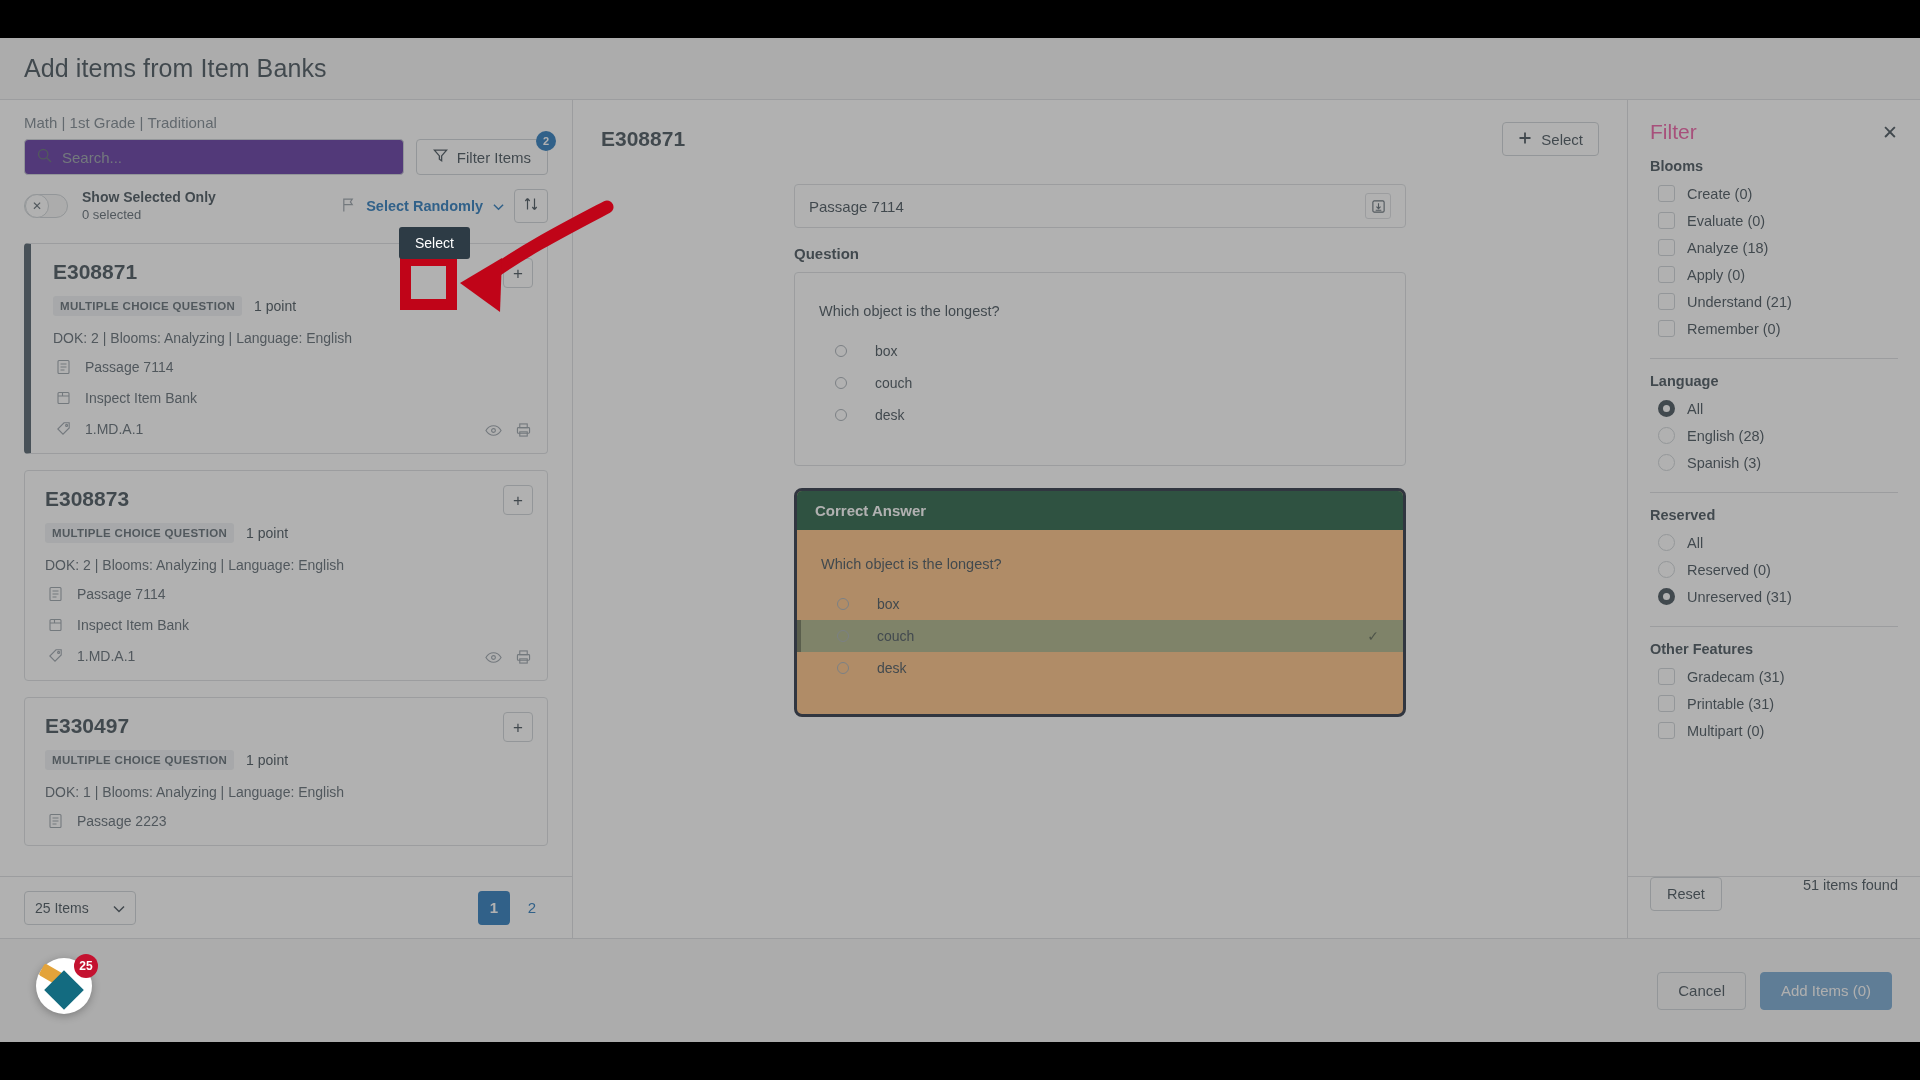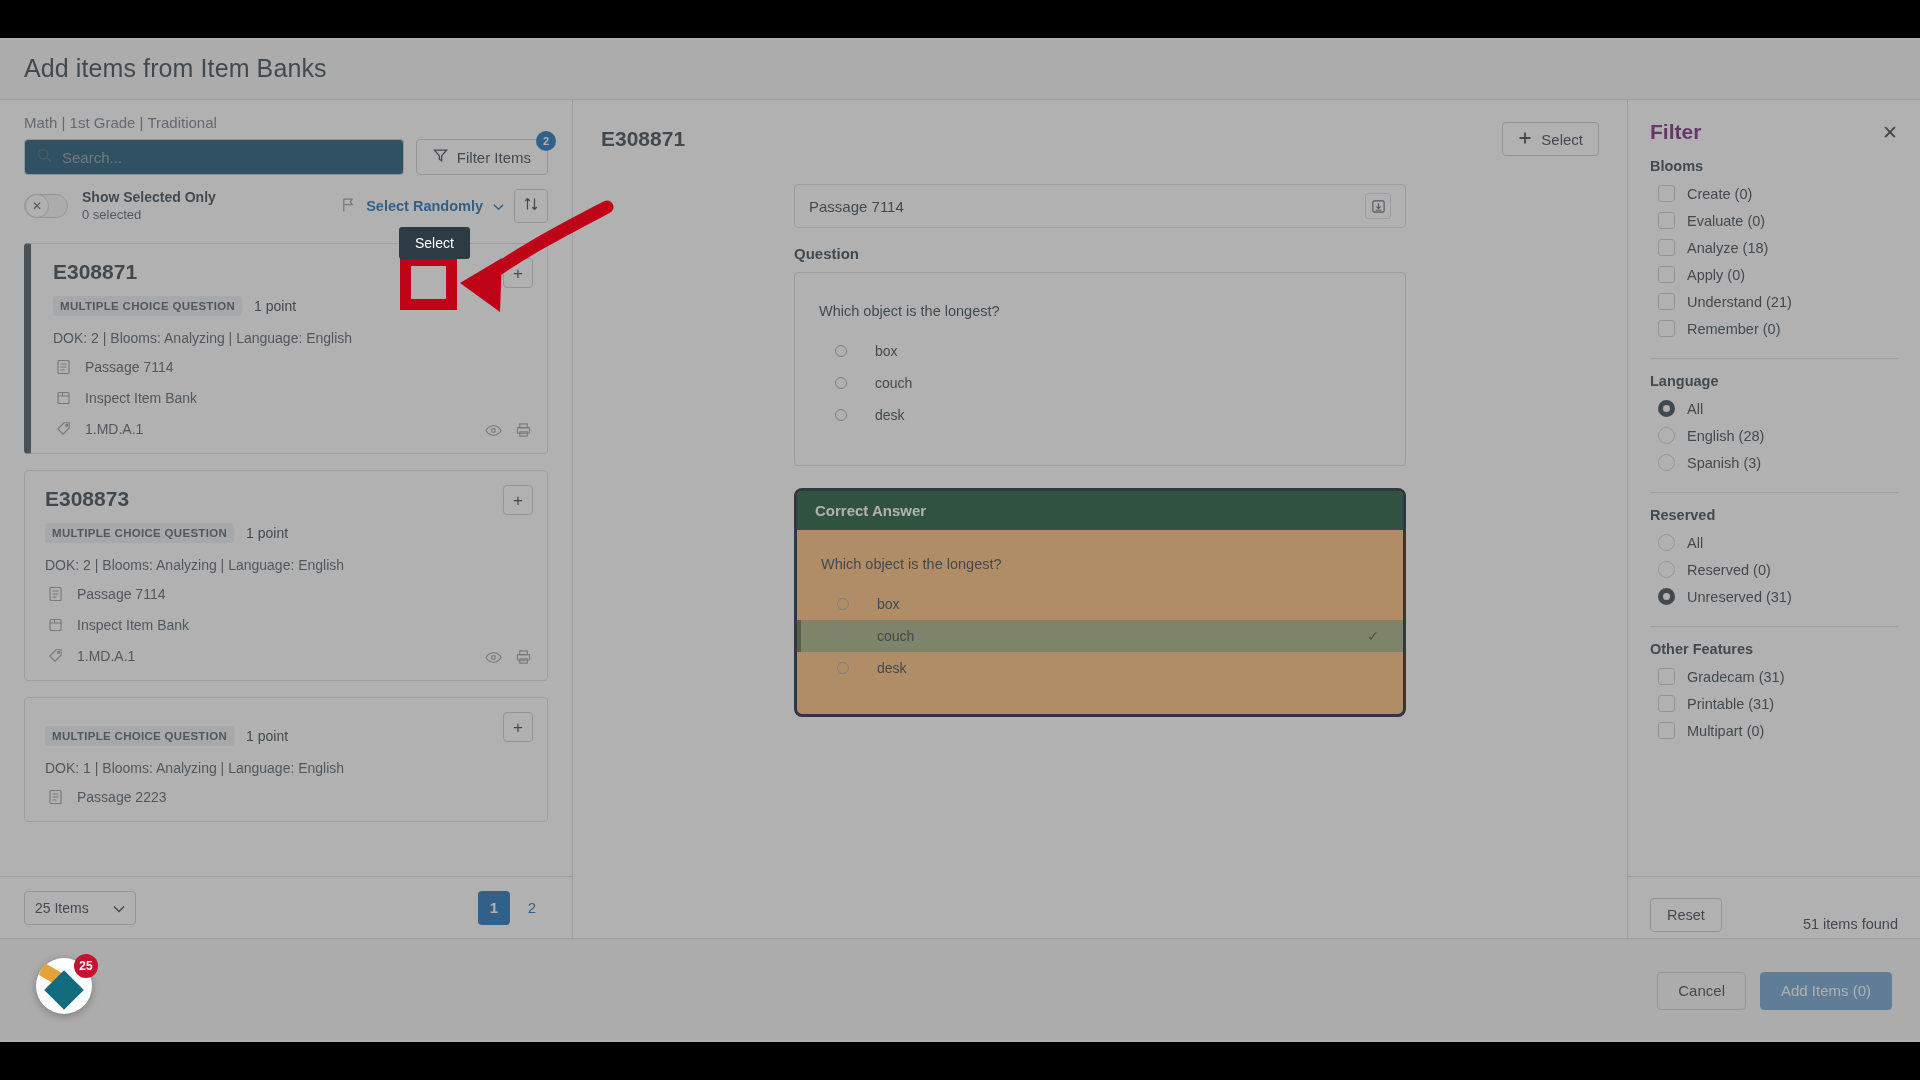--- a/index.html
+++ b/index.html
@@ -57,21 +57,21 @@
     display: flex; align-items: center; gap: 12px;
     padding: 0 24px 0 24px;
   }
   .search-box {
     flex: 1;
     height: 36px;
     border: 1px solid #c7cdd1;
     border-radius: 4px;
     display: flex; align-items: center; gap: 10px;
     padding: 0 12px;
-    background: #0c4a6e;
+    background: #4c1d95;
   }
   .search-box .ph { color: #8b959e; font-size: 15px; }
   .filter-btn {
     position: relative;
     height: 36px;
     border: 1px solid #c7cdd1;
     border-radius: 4px;
     background: #fff;
     display: flex; align-items: center; gap: 9px;
     padding: 0 16px;
@@ -268,21 +268,21 @@
   
   .filter-panel {
     width: 292px;
     background: #fff;
     display: flex; flex-direction: column;
   }
   .fp-head {
     display: flex; align-items: center;
     padding: 20px 22px 0 22px;
   }
-  .fp-title { font-size: 21px; font-weight: 700; color: #701a75; }
+  .fp-title { font-size: 21px; font-weight: 400; color: #ec4899; }
   .fp-close { margin-left: auto; font-size: 19px; color: #2d3b45; cursor: pointer; line-height: 1; }
   .fp-scroll { flex: 1; padding: 0 22px; overflow: hidden; }
   .fp-group-title {
     font-size: 14.5px; font-weight: 700; color: #2d3b45;
     margin-top: 14px; margin-bottom: 6px;
   }
   .fp-opt {
     display: flex; align-items: flex-end; gap: 12px;
     padding: 5px 0 5px 8px;
     font-size: 14.5px; color: #2d3b45;
@@ -297,22 +297,22 @@
     width: 17px; height: 17px; border-radius: 50%;
     border: 1.5px solid #c7cdd1; background: #fff; flex: none;
   }
   .rb.on {
     border: 5px solid #2d3b45;
   }
   .fp-div { height: 1px; background: #d7dade; margin: 16px 0 0 0; }
   .fp-footer {
     border-top: 1px solid #d7dade;
     height: 62px;
-    display: flex; align-items: flex-end;
-    padding: 6px 22px;
+    display: flex; align-items: flex-start;
+    padding: 0 22px;
   }
   .reset-btn {
     height: 34px; padding: 0 16px;
     border: 1px solid #c7cdd1; border-radius: 4px;
     background: #fff; font-size: 14.5px; color: #2d3b45;
     cursor: pointer;
     display: flex; align-items: center;
   }
   .items-found { margin-left: auto; font-size: 14.5px; color: #2d3b45; }
   
@@ -547,20 +547,21 @@
               <svg width="15" height="14" viewBox="0 0 16 15" fill="none" stroke="#8b959e" stroke-width="1.2">
                 <rect x="4" y="1" width="8" height="4"></rect>
                   <rect x="1.5" y="5" width="13" height="6" rx="1"></rect>
                   <rect x="4" y="9.5" width="8" height="4.5"></rect>
               </svg>
             </span>
           </div>
         </div>
 
         <div class="card">
+          <div class="card-title">E330497</div>
           <div class="card-meta1">
             <span class="pill">MULTIPLE CHOICE QUESTION</span>
             <span class="points">1 point</span>
           </div>
           <div class="card-meta2">DOK: 1  |  Blooms: Analyzing  |  Language: English</div>
           <div class="card-line">
             <span class="mini-icon">
               <svg width="15" height="16" viewBox="0 0 15 16" fill="none" stroke="#8b959e" stroke-width="1.1">
                 <rect x="2" y="1.5" width="11" height="13" rx="1"></rect>
                   <path d="M4.5 5h6M4.5 8h6M4.5 11h4"></path>

